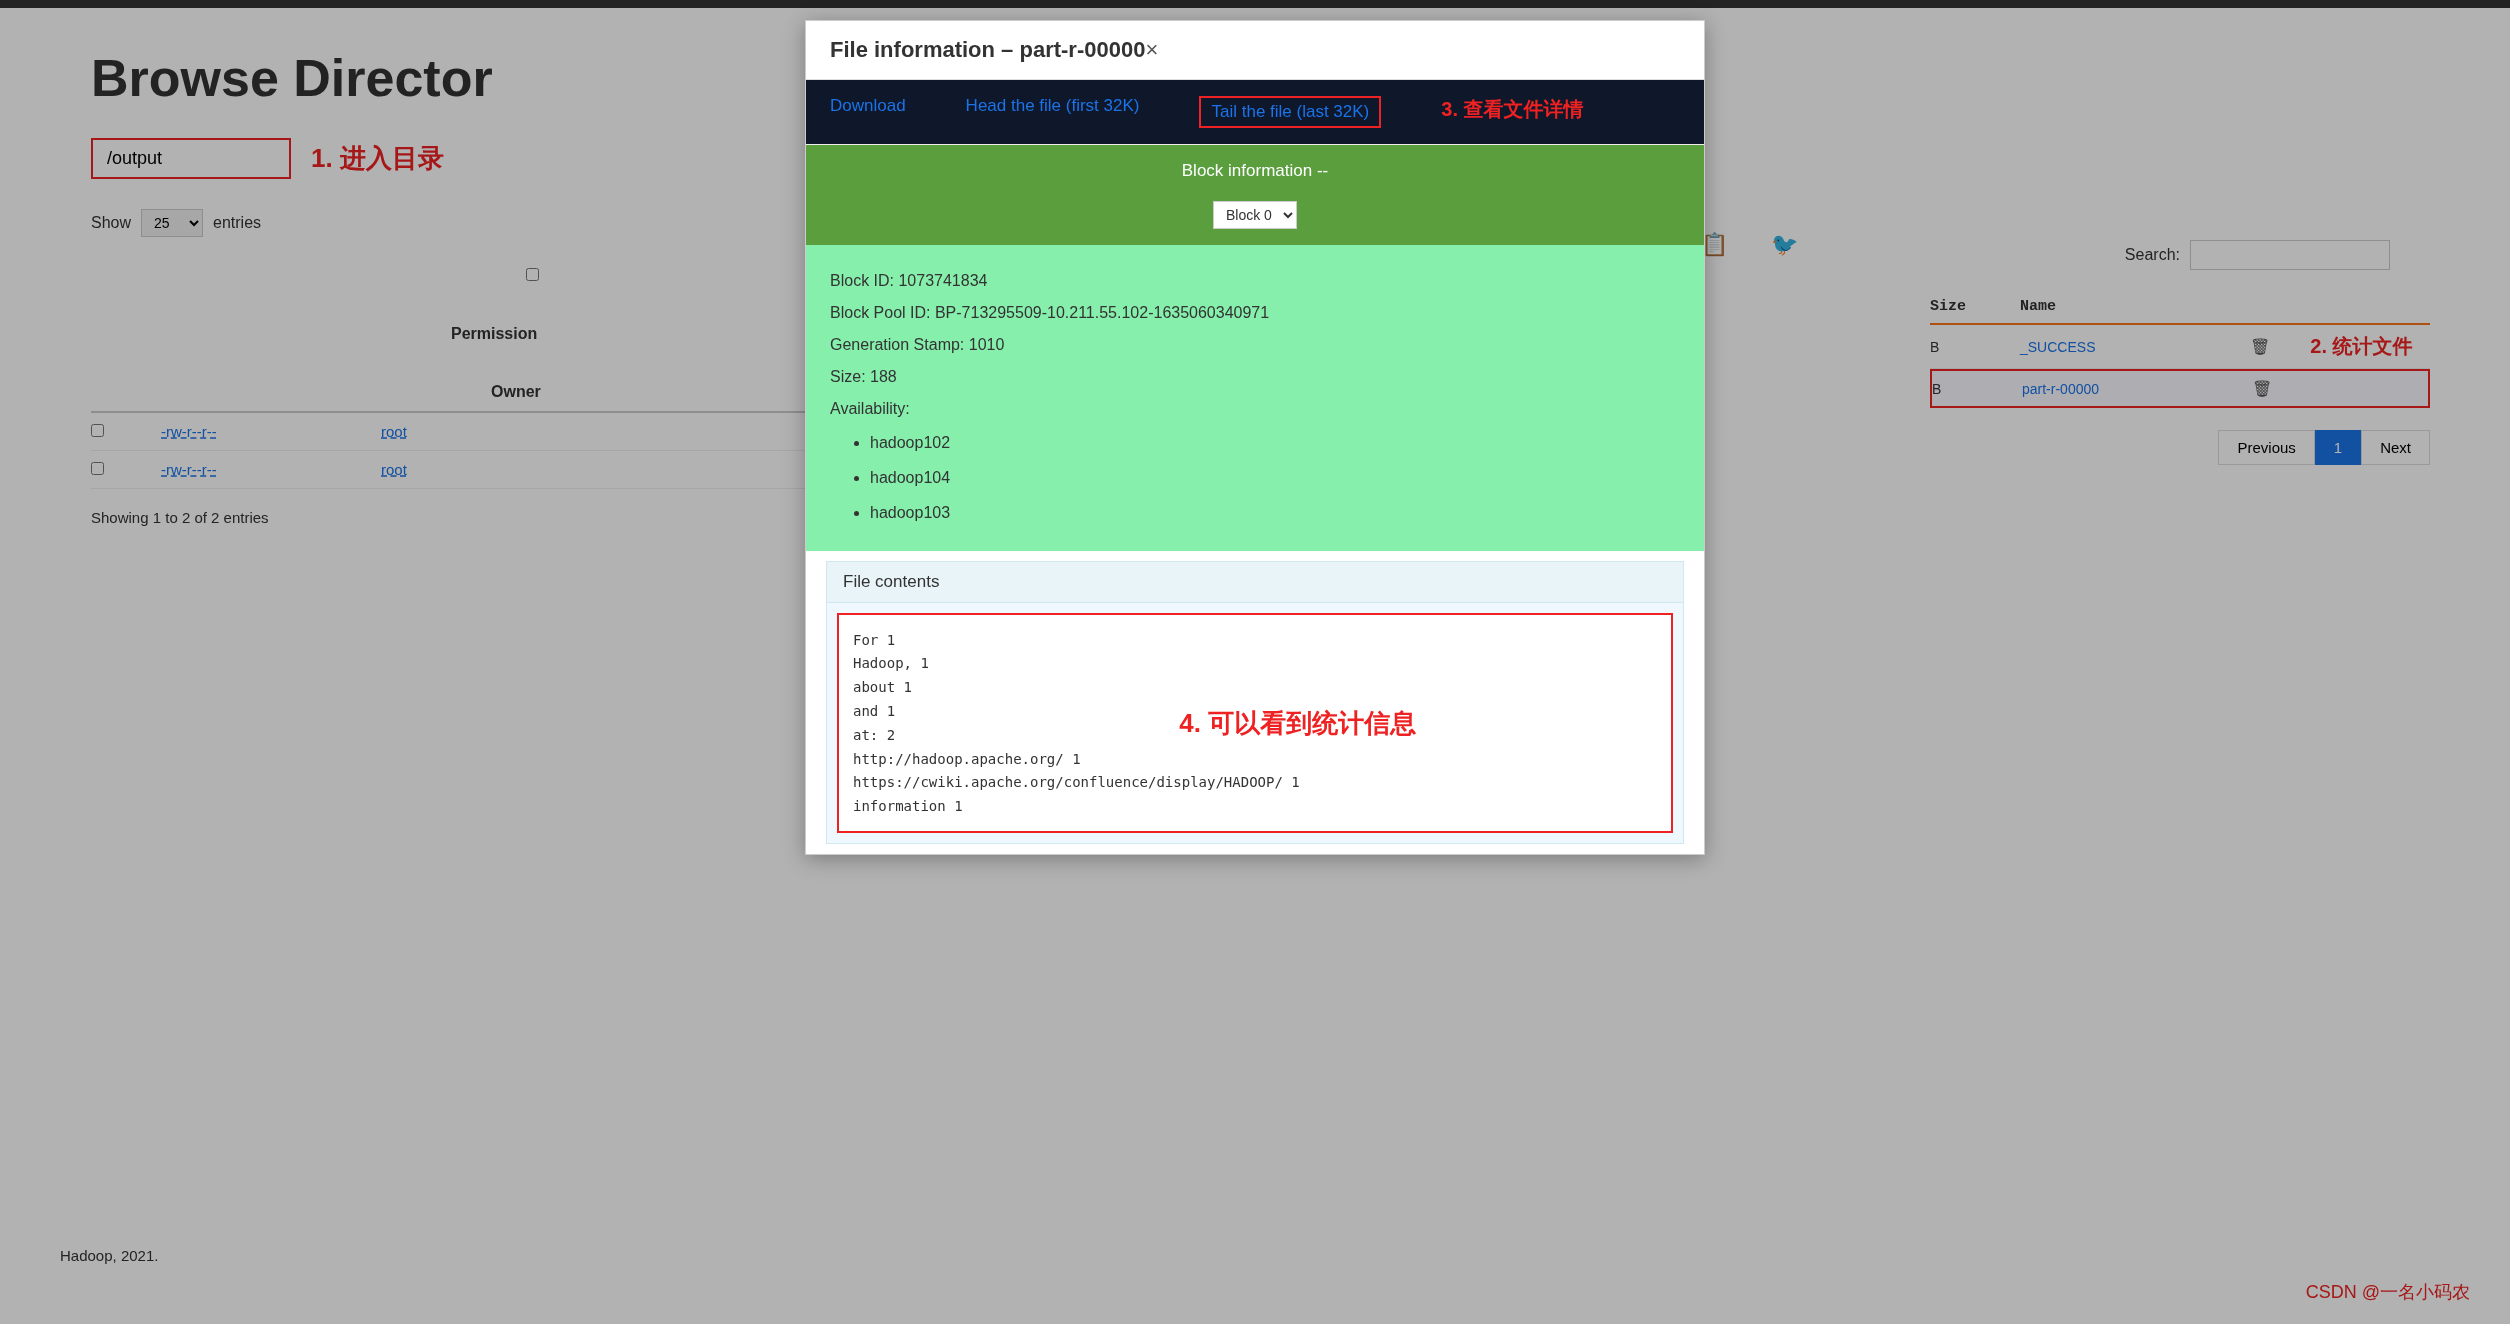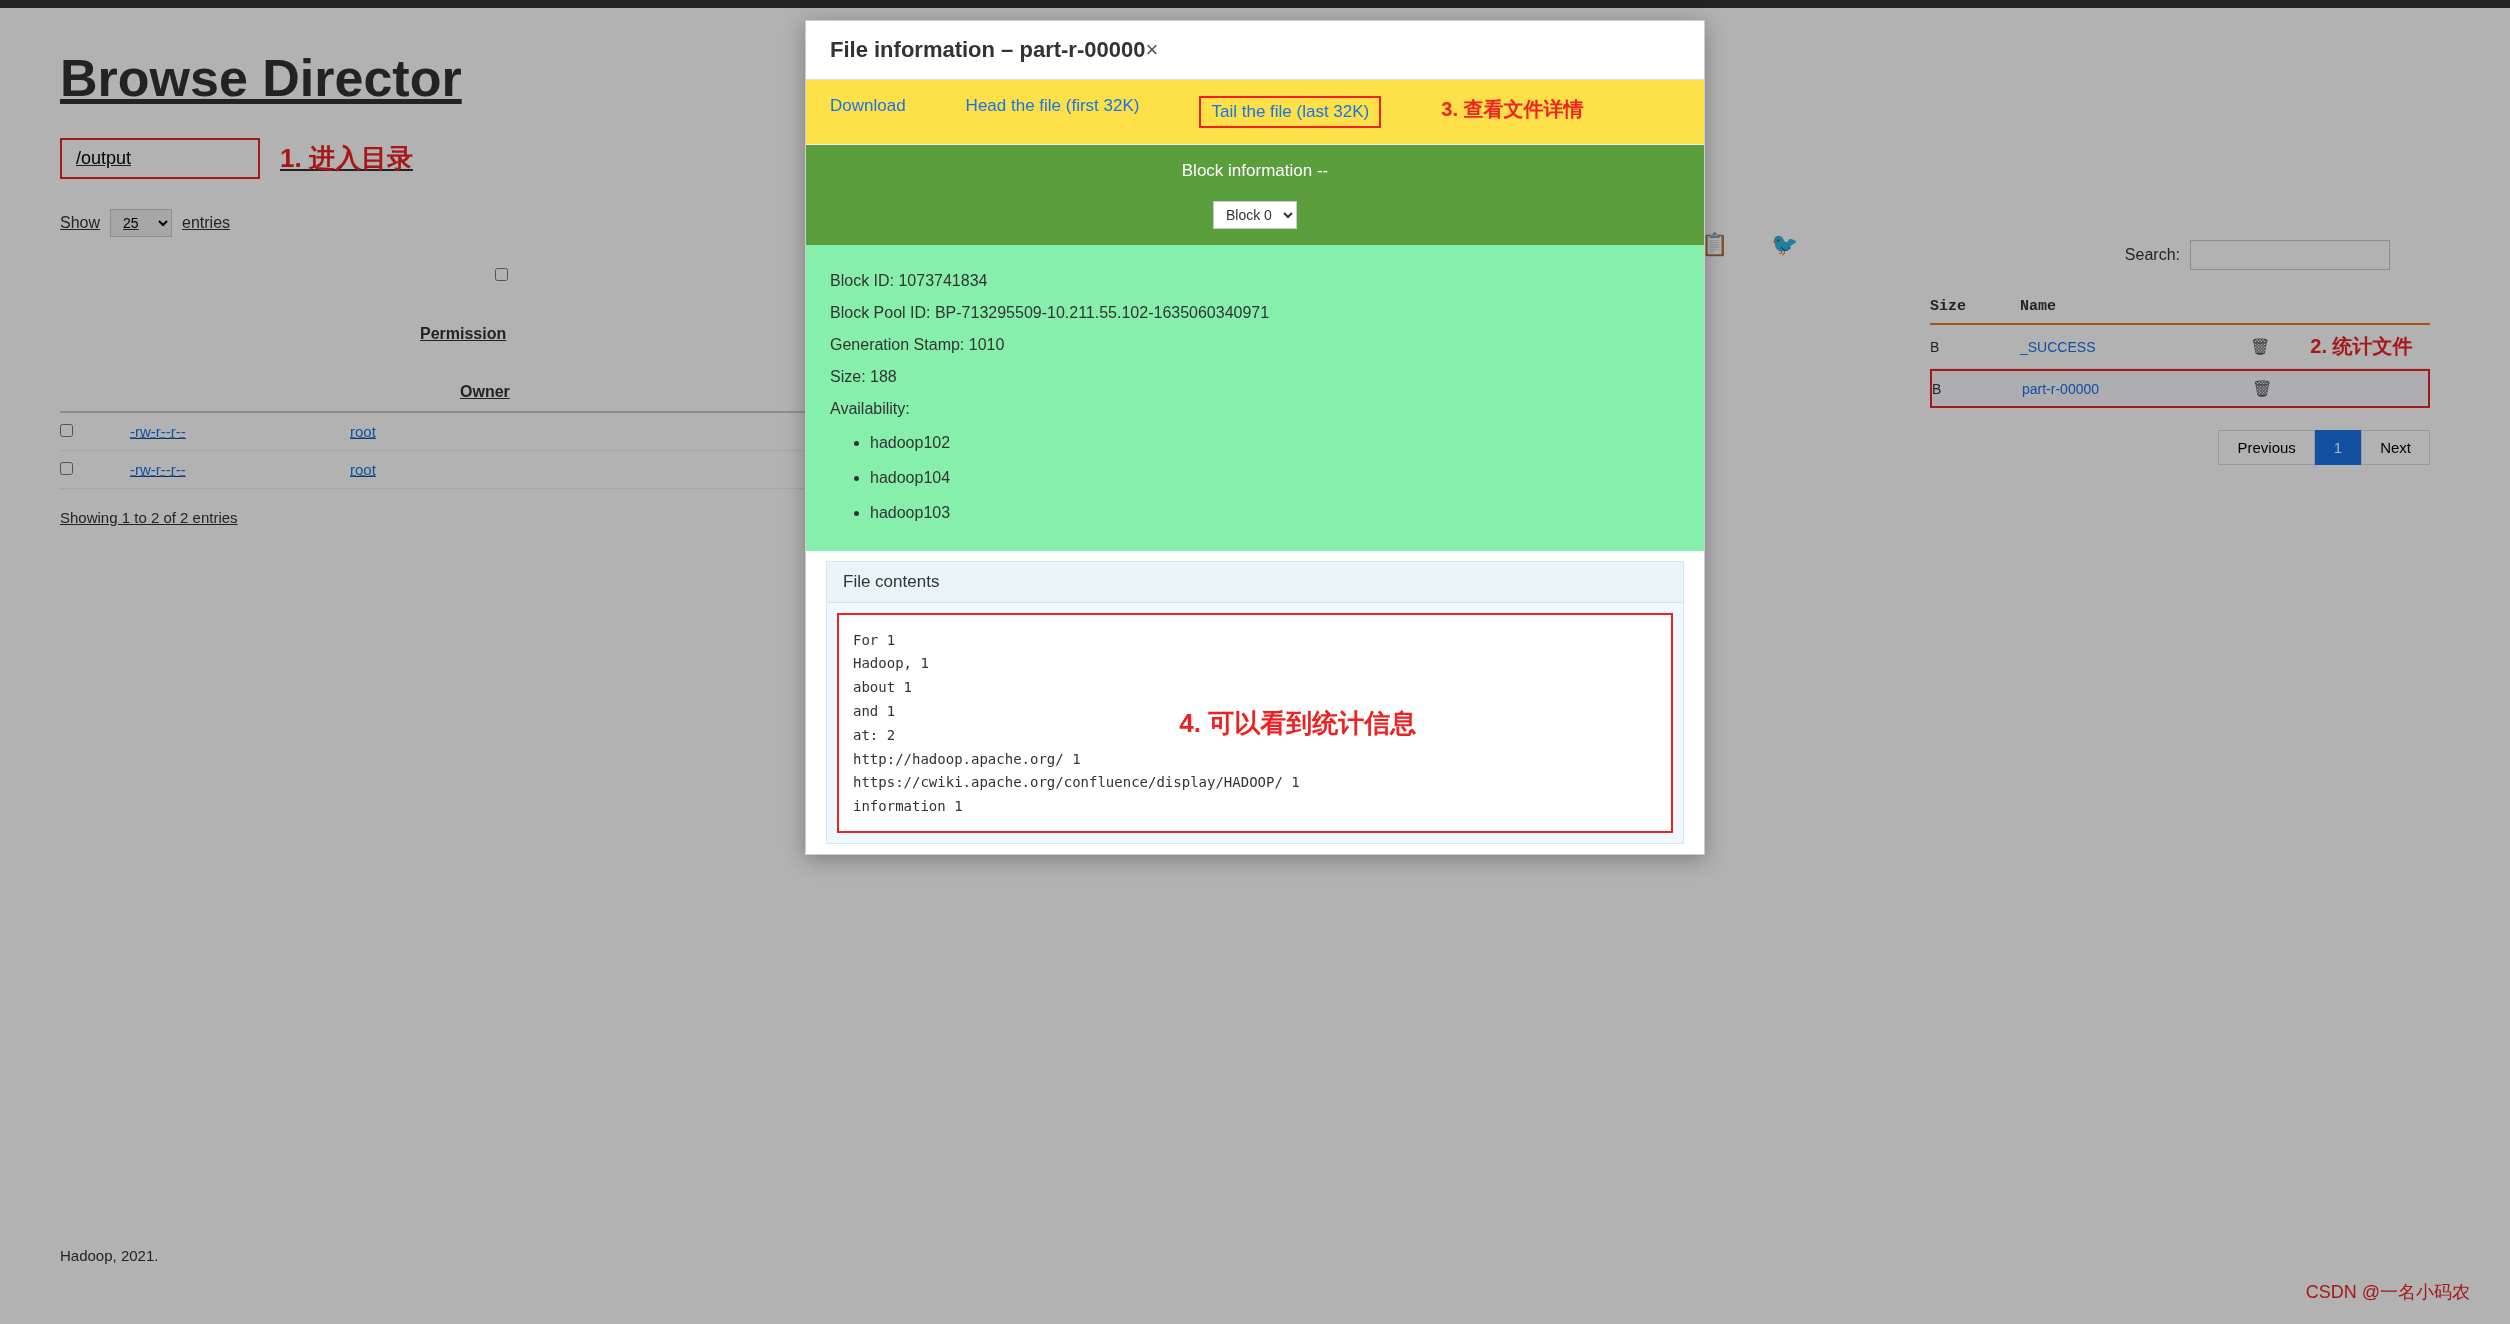--- a/index.html
+++ b/index.html
@@ -19,22 +19,21 @@
       position: relative;
     }
 
     .top-bar {
       height: 8px;
       background: #333;
       width: 100%;
     }
 
     .page-content {
-      padding: 40px 60px;
-      text-decoration: underline;
+      padding: 40px 91px;
     }
 
     .page-title {
       font-size: 52px;
       font-weight: bold;
       color: #333;
       margin-bottom: 30px;
     }
 
     .input-row {
@@ -269,21 +268,21 @@
       font-size: 22px;
       cursor: pointer;
       color: #555;
     }
 
     .modal-links {
       display: flex;
       gap: 60px;
       padding: 16px 24px;
       border-bottom: 1px solid #eee;
-      background: #fde047;
+      background: #0f172a;
     }
 
     .modal-link {
       color: #1a73e8;
       text-decoration: none;
       font-size: 17px;
       cursor: pointer;
     }
 
     .modal-link-boxed {

